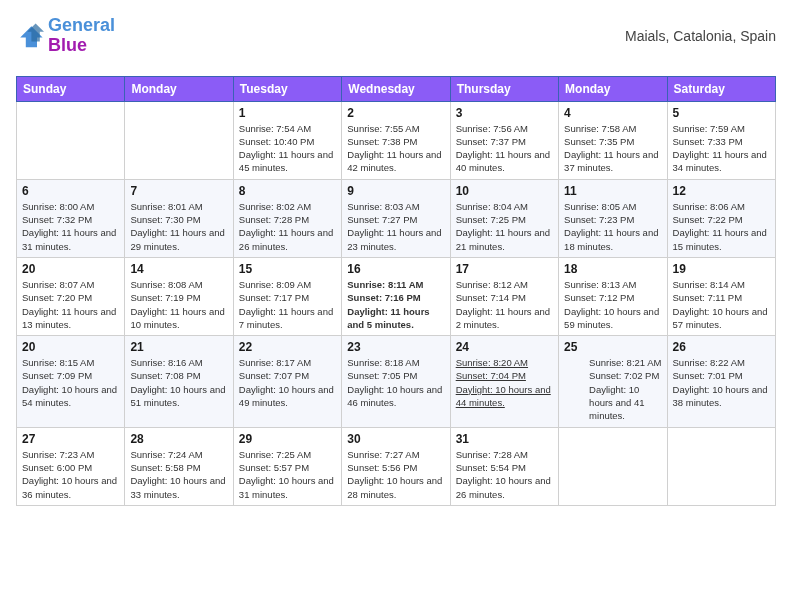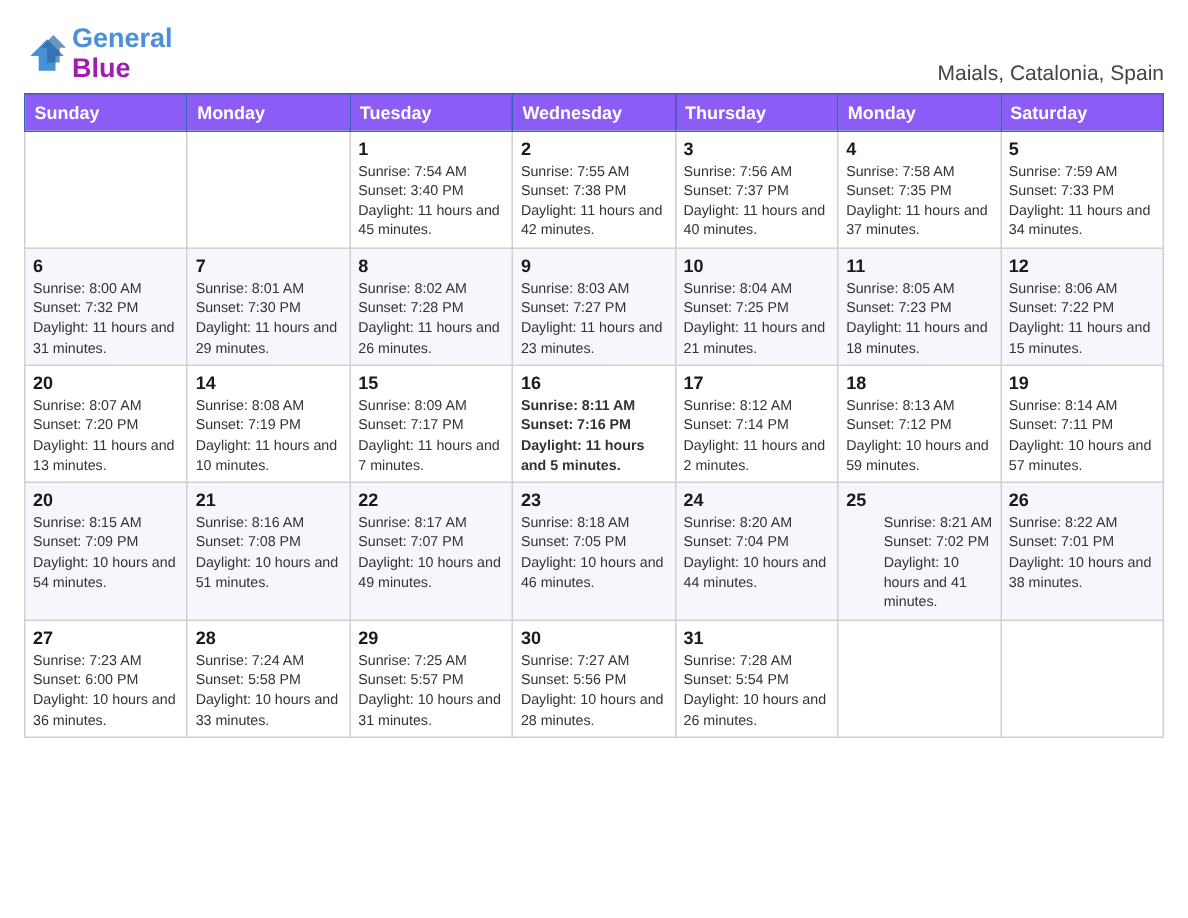--- a/index.html
+++ b/index.html
@@ -6,22 +6,22 @@
     body {
       font-family: Arial, sans-serif;
       background: #fff;
       width: 792px;
       min-height: 612px;
       padding: 16px;
     }
     .header {
       display: flex;
       justify-content: space-between;
-      align-items: flex-end;
-      margin-bottom: 6px;
+      align-items: center;
+      margin-bottom: 20px;
       gap: 40px;
     }
     .logo {
       display: flex;
       align-items: center;
       gap: 4px;
     }
     .logo-text {
       font-size: 18px;
       font-weight: bold;
@@ -122,21 +122,21 @@
         <th>Saturday</th>
       </tr>
   </thead>
   <tbody>
   <tr>
         <td class="empty"></td>
         <td class="empty"></td>
         <td>
           <div class="day-number">1</div>
           <div class="day-info" style="white-space: pre-line;">Sunrise: 7:54 AM
-Sunset: 3:40 PM
+Sunset: 10:40 PM
 Daylight: 11 hours and 45 minutes.</div>
         </td>
         <td>
           <div class="day-number">2</div>
           <div class="day-info" style="white-space: pre-line;">Sunrise: 7:55 AM
 Sunset: 7:38 PM
 Daylight: 11 hours and 42 minutes.</div>
         </td>
         <td>
           <div class="day-number">3</div>
@@ -265,21 +265,21 @@
 Daylight: 10 hours and 49 minutes.</div>
         </td>
         <td>
           <div class="day-number">23</div>
           <div class="day-info" style="white-space: pre-line;">Sunrise: 8:18 AM
 Sunset: 7:05 PM
 Daylight: 10 hours and 46 minutes.</div>
         </td>
         <td>
           <div class="day-number">24</div>
-          <div class="day-info" style="white-space: pre-line;">Sunrise: 8:20 AM
+          <div class="day-info" style="white-space: pre-line; text-decoration: underline;">Sunrise: 8:20 AM
 Sunset: 7:04 PM
 Daylight: 10 hours and 44 minutes.</div>
         </td>
         <td>
           <div class="day-number">25</div>
           <div class="day-info" style="white-space: pre-line; margin-left: 25px;">Sunrise: 8:21 AM
 Sunset: 7:02 PM
 Daylight: 10 hours and 41 minutes.</div>
         </td>
         <td>

